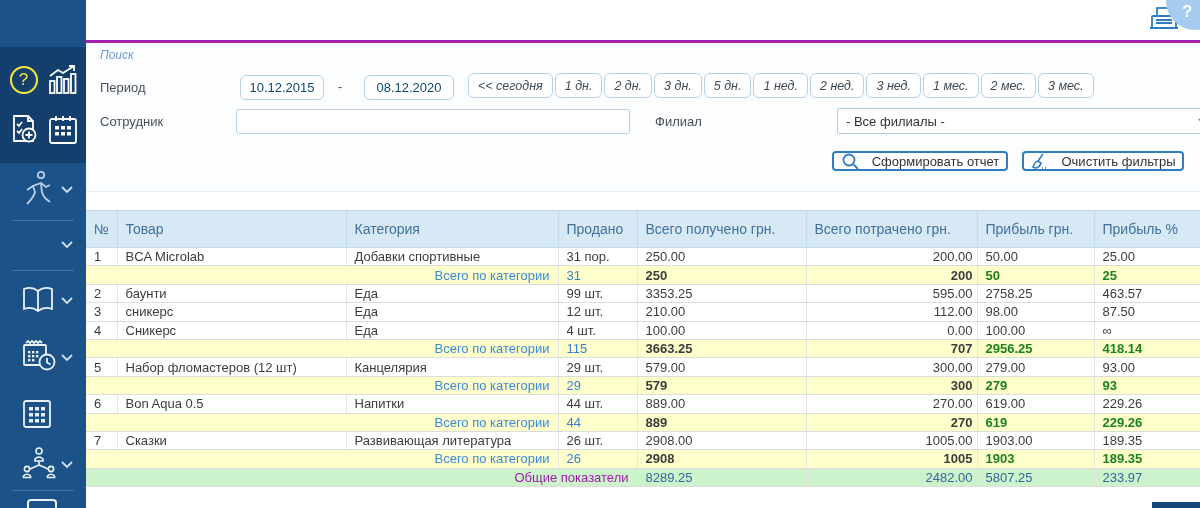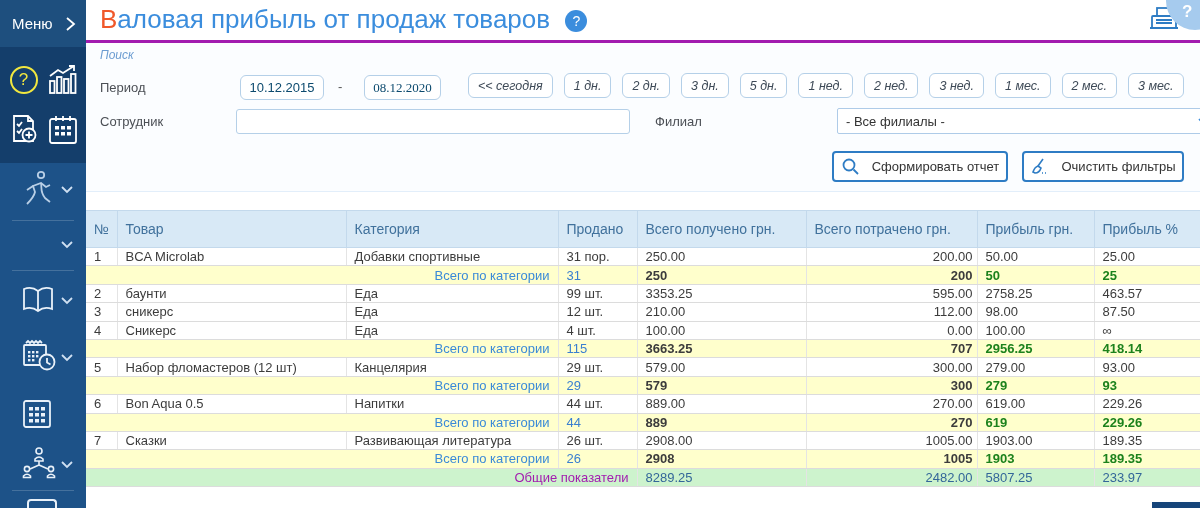--- a/index.html
+++ b/index.html
@@ -35,31 +35,31 @@
   .corner-q { position:absolute; left:1182px; top:2px; color:#fff; font-size:17px; font-weight:bold; z-index:4; }
 
   
   .filter-panel { position:absolute; left:86px; top:40px; width:1114px; height:152px;
     background:#fbfdff; border-top:3px solid #a21caf; border-bottom:1px solid #e2eefa; }
   .legend { position:absolute; left:14px; top:5px; font-style:italic; font-size:12px; color:#6b9cd1; }
   .f-label { position:absolute; font-size:13px; color:#4b4f55; }
   .date-input { position:absolute; height:25px; border:1px solid #b5d0e8; border-radius:6px;
     background:#fff; font-size:13px; color:#0c4a6e; text-align:center; font-family:"Liberation Sans",sans-serif; }
   .dash { position:absolute; left:252px; top:36px; color:#555; font-size:13px; }
-  .quick-row { position:absolute; left:382px; top:30px; display:flex; gap:11px; }
+  .quick-row { position:absolute; left:382px; top:30px; display:flex; gap:2px; }
   .qbtn { height:25px; padding:0 9px; border:1px solid #b5d0e8; border-radius:6px; background:#fff;
     font-size:12.5px; font-style:italic; color:#3e4a57; cursor:pointer; white-space:nowrap;
     font-family:"Liberation Sans",sans-serif; display:flex; align-items:center; }
   .text-input { position:absolute; height:25px; border:1px solid #b5d0e8; border-radius:3px;
     background:#fff; font-size:13px; color:#222; padding:0 8px; font-family:"Liberation Sans",sans-serif; }
   .select-box { position:absolute; left:708px; top:65px; width:382px; height:26px; background:#fff;
     border:1px solid #aecbe8; border-radius:2px; display:flex; align-items:center; padding:0 8px;
     font-size:13px; color:#333; cursor:pointer;margin-left:43px; }
   .select-box .sel-chev { margin-left:auto; }
-  .action-btn { position:absolute; height:31px; background:#fff; border:2px solid #2e7cc4; border-radius:4px;
+  .action-btn { position:absolute; height:20px; background:#fff; border:2px solid #2e7cc4; border-radius:4px;
     display:flex; align-items:center; justify-content:center; gap:12px; font-size:13px; color:#333;
     cursor:pointer; font-family:"Liberation Sans",sans-serif; }
 
   
   .report-wrap { position:absolute; left:86px; top:210px; width:1114px; }
   table.report { width:1114px; border-collapse:collapse; table-layout:fixed; }
   .report th { height:37px; background:#d8e9f6; color:#40719c; font-weight:400; font-size:14px;
     text-align:left; padding:0 4px 0 8px; border-left:1px solid #c3d9ec; border-top:1px solid #c3d9ec;
     border-bottom:1px solid #c3d9ec; white-space:nowrap; overflow:hidden; }
   .report th:first-child { border-left:none; }
@@ -81,28 +81,20 @@
   tr.grand-total .c-profit, tr.grand-total .c-pct { color:#336699; }
 
   .bottom-bar { position:absolute; left:1152px; top:502px; width:48px; height:6px; background:#16457a; }
 
   svg { display:block; }
 </style>
 </head>
 <body>
 
 <div class="sidebar">
-  <div class="menu-bar">
-    <span>Меню</span>
-    <span>
-      <svg width="12" height="16" viewBox="0 0 12 16">
-          <polyline points="3,2 10,8 3,14" fill="none" stroke="#fff" stroke-width="1.8"></polyline>
-        </svg>
-    </span>
-  </div>
 
   <div class="active-block">
     <div class="s-icon">
         <div class="help-ring">?</div>
       </div>
     <div class="s-icon">
       <svg width="34" height="34" viewBox="0 0 34 34" fill="none" stroke="#fff" stroke-width="1.8">
         <rect x="4" y="18" width="4.5" height="12"></rect>
           <rect x="11" y="14" width="4.5" height="16"></rect>
         <rect x="18" y="16" width="4.5" height="14"></rect>
@@ -239,43 +231,39 @@
           <polyline points="2,2 7,7 12,2" fill="none" stroke="#cfe0f2" stroke-width="1.8"></polyline>
         </svg>
     </span>
   </div>
 
   <div class="side-divider" style="top:490px;"></div>
   <div class="partial-icon"></div>
 </div>
 
 <div class="main-header">
-  <div class="page-title">
-    <span class="title-accent">В</span><span>аловая прибыль от продаж товаров</span>
-    <span class="title-help">?</span>
-  </div>
   <div class="printer-btn">
     <svg width="34" height="32" viewBox="0 0 34 32" fill="none" stroke="#2e7cc4" stroke-width="1.8">
       <rect x="10" y="2" width="14" height="8"></rect>
       <rect x="5" y="10" width="24" height="12" rx="1"></rect>
       <path d="M9 14 h16 M9 17 h16"></path>
       <path d="M3 22 h4 M27 22 h4"></path>
     </svg>
   </div>
 </div>
 <div class="corner-badge"></div>
 <div class="corner-q">?</div>
 
 <div class="filter-panel">
   <div class="legend">Поиск</div>
 
   <div class="f-label" style="left:14px;top:37px;">Период</div>
   <input class="date-input" style="left: 154px; top: 32px; width: 84px;" value="10.12.2015">
   <div class="dash">-</div>
-  <input class="date-input" style="left: 278px; top: 32px; width: 77px; font-family: Liberation Serif, serif;" value="08.12.2020">
+  <input class="date-input" style="left: 278px; top: 32px; width: 90px;" value="08.12.2020">
   <div class="quick-row" id="quickButtons">
       <button class="qbtn">&lt;&lt; сегодня</button>
       <button class="qbtn">1 дн.</button>
       <button class="qbtn">2 дн.</button>
       <button class="qbtn">3 дн.</button>
       <button class="qbtn">5 дн.</button>
       <button class="qbtn">1 нед.</button>
       <button class="qbtn">2 нед.</button>
       <button class="qbtn">3 нед.</button>
       <button class="qbtn">1 мес.</button>

